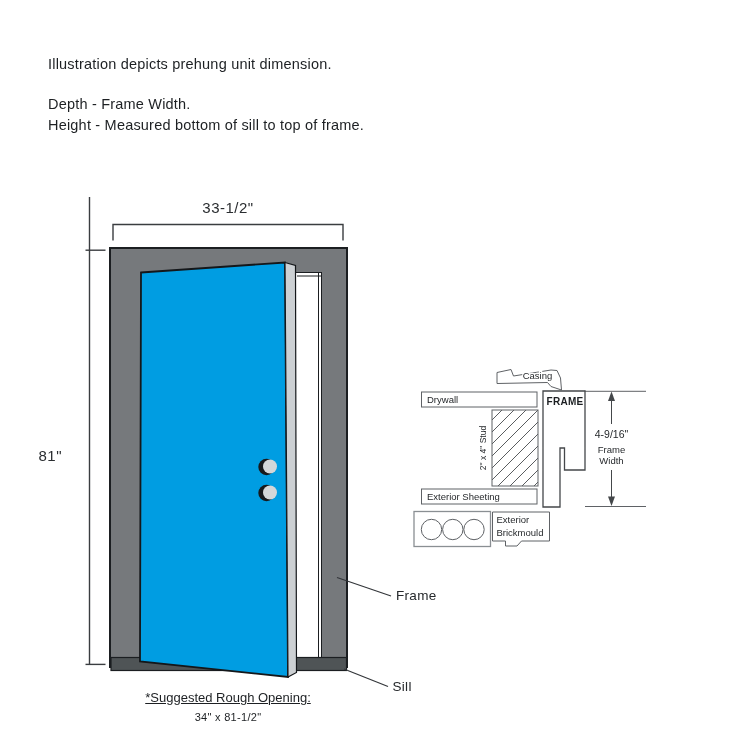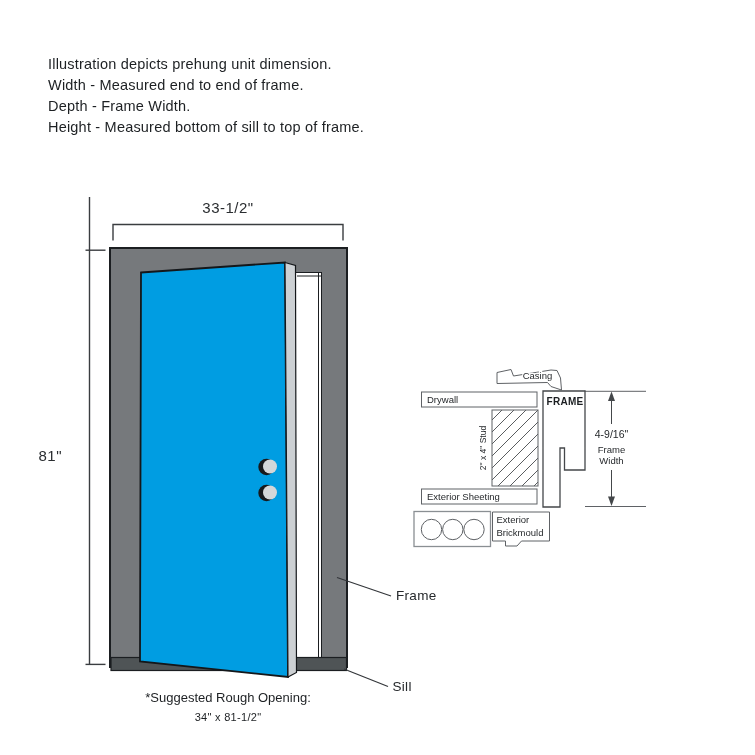--- a/index.html
+++ b/index.html
@@ -2,41 +2,40 @@
 <html><head>
 <meta charset="utf-8">
 <style>
   html,body{margin:0;padding:0;background:#fff;}
   .canvas{
     position:relative;width:755px;height:755px;background:#ffffff;overflow:hidden;
     font-family:"Liberation Sans", sans-serif;color:#1d2023;
   }
   .hdr{position:absolute;left:48px;top:54px;font-size:14.5px;font-weight:500;letter-spacing:.2px;line-height:21px;}
   .hdr p{margin:0;}
-  .hdr p.intro{}
+  .hdr p.intro{margin-bottom:19px;}
   .footer{position:absolute;left:68px;top:690px;width:320px;text-align:center;}
-  .footer .note{font-size:13px;font-weight:500;margin:0;}
+  .footer .note{font-size:13px;font-weight:500;margin:0;text-decoration:underline;}
   .footer .size{font-size:11px;font-weight:500;margin:6px 0 0 0;letter-spacing:.3px;}
   svg{position:absolute;left:0;top:0;}
   svg text{font-family:"Liberation Sans", sans-serif;}
   .dim-t{font-size:15px;fill:#2a2d30;letter-spacing:.5px;}
   .lead-t{font-size:13.5px;fill:#26292c;letter-spacing:.3px;}
   .det-t{font-size:9.5px;fill:#26292c;}
   .det-s{font-size:8.5px;fill:#26292c;}
   .det-b{font-size:10px;font-weight:bold;fill:#1b1e21;letter-spacing:.3px;}
   .det-d{font-size:10.5px;fill:#26292c;}
 </style>
 </head>
 <body>
 
 <div class="canvas">
 
   <div class="hdr">
     <p class="intro">Illustration depicts prehung unit dimension.</p>
-    <p>Width - Measured end to end of frame.</p>
     <p>Depth - Frame Width.</p>
     <p>Height - Measured bottom of sill to top of frame.</p>
   </div>
 
   <svg width="755" height="755" viewBox="0 0 755 755">
     <defs>
       <pattern id="hatch" patternUnits="userSpaceOnUse" width="12" height="12">
         <path d="M-3,15 L15,-3 M-9,9 L9,-9 M3,21 L21,3" stroke="#5a5d60" stroke-width="1" fill="none"></path>
       </pattern>
     </defs>

